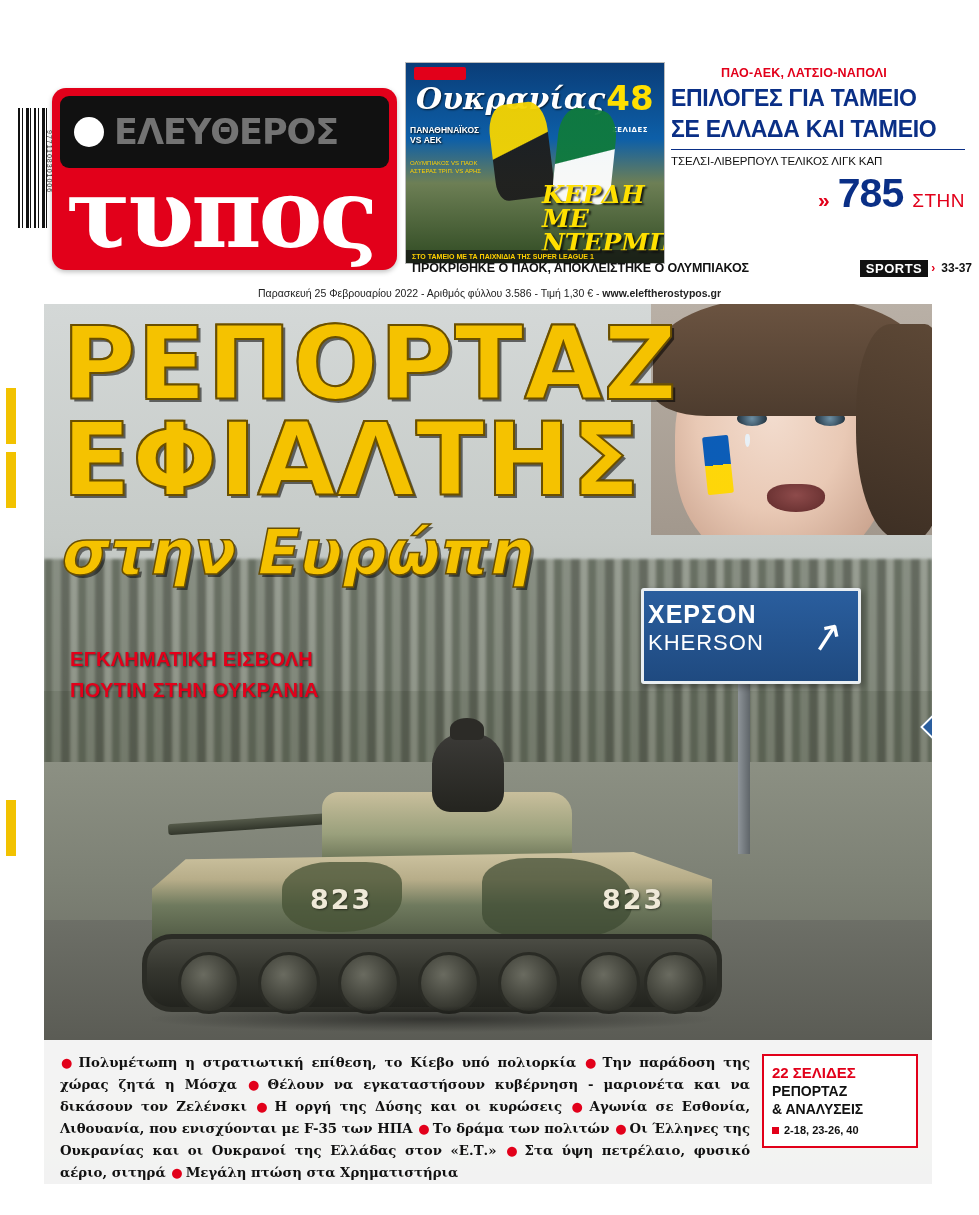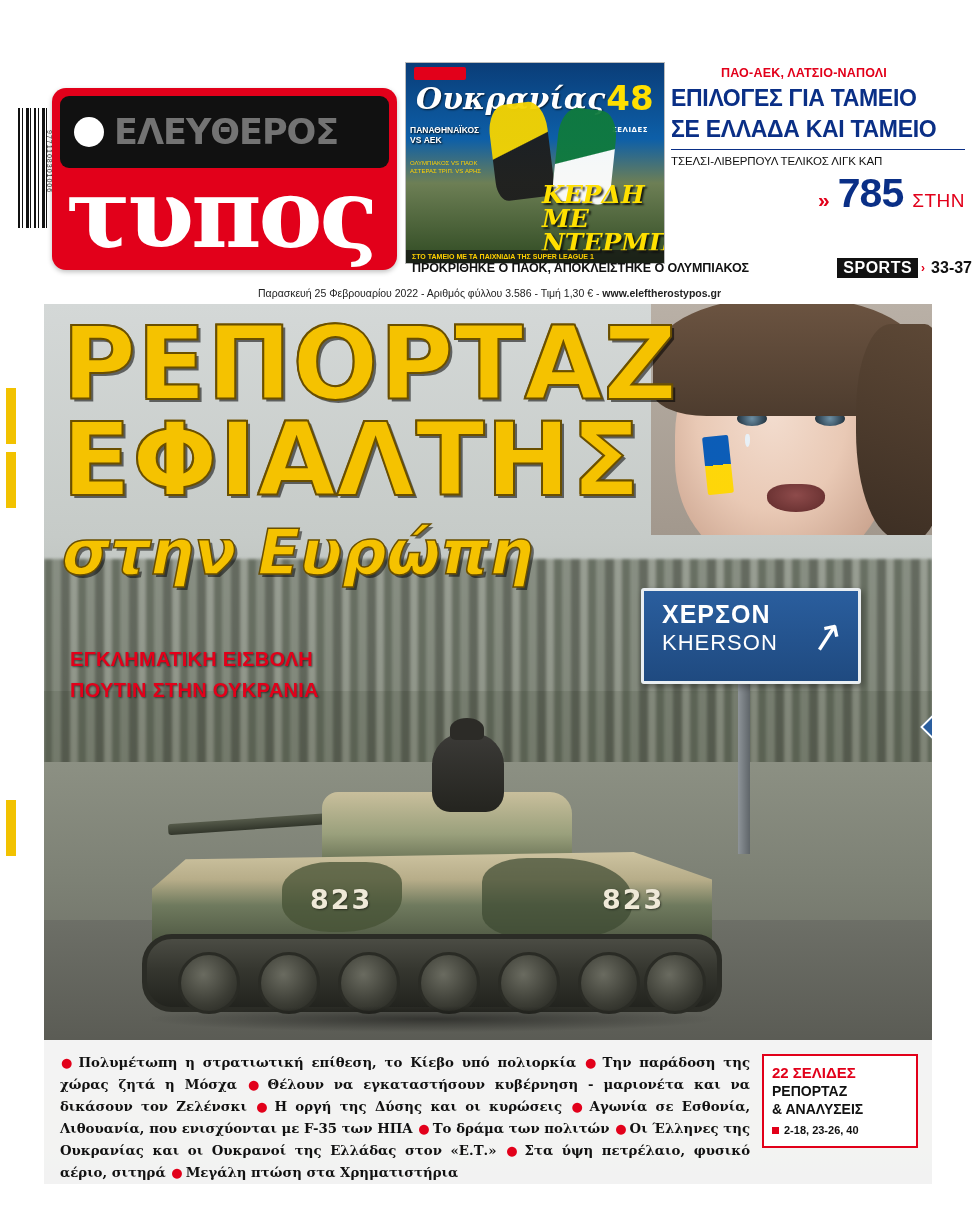--- a/index.html
+++ b/index.html
@@ -290,26 +290,26 @@
   }
   .pb-sports {
     margin-left: auto;
     display: flex;
     align-items: center;
   }
   .pb-sports-label {
     background: #111;
     color: #fff;
     font-weight: bold;
-    font-size: 16px;
+    font-size: 13px;
     padding: 1px 6px;
     letter-spacing: .5px;
   }
   .pb-sports-arrow { color: #e2001a; font-size: 12px; margin: 0 6px 0 3px; font-weight: bold;}
-  .pb-pages { font-weight: bold; font-size: 16px; color: #111; }
+  .pb-pages { font-weight: bold; font-size: 12px; color: #111; }
 
   .dateline {
     position: absolute;
     left: 0;
     top: 287px;
     width: 979px;
     text-align: center;
     font-size: 10.5px;
     color: #222;
   }
@@ -470,21 +470,21 @@
   .road-sign {
     position: absolute;
     left: 597px;
     top: 284px;
     width: 220px;
     height: 96px;
     background: linear-gradient(180deg,#2a5e9e 0%, #1f4a80 100%);
     border: 3px solid #e9eef2;
     border-radius: 3px;
     color: #ffffff;
-    padding: 8px 18px;
+    padding: 8px 4px;
     box-sizing: border-box;
     box-shadow: 2px 3px 6px rgba(0,0,0,.35);
   }
   .rs-l1 { font-size: 25px; font-weight: bold; letter-spacing: 1px; line-height: 30px;}
   .rs-l2 { font-size: 22px; letter-spacing: 1px; line-height: 27px;}
   .rs-arrow {
     position: absolute;
     right: 14px; top: 22px;
     font-size: 40px;
     color: #fff;

